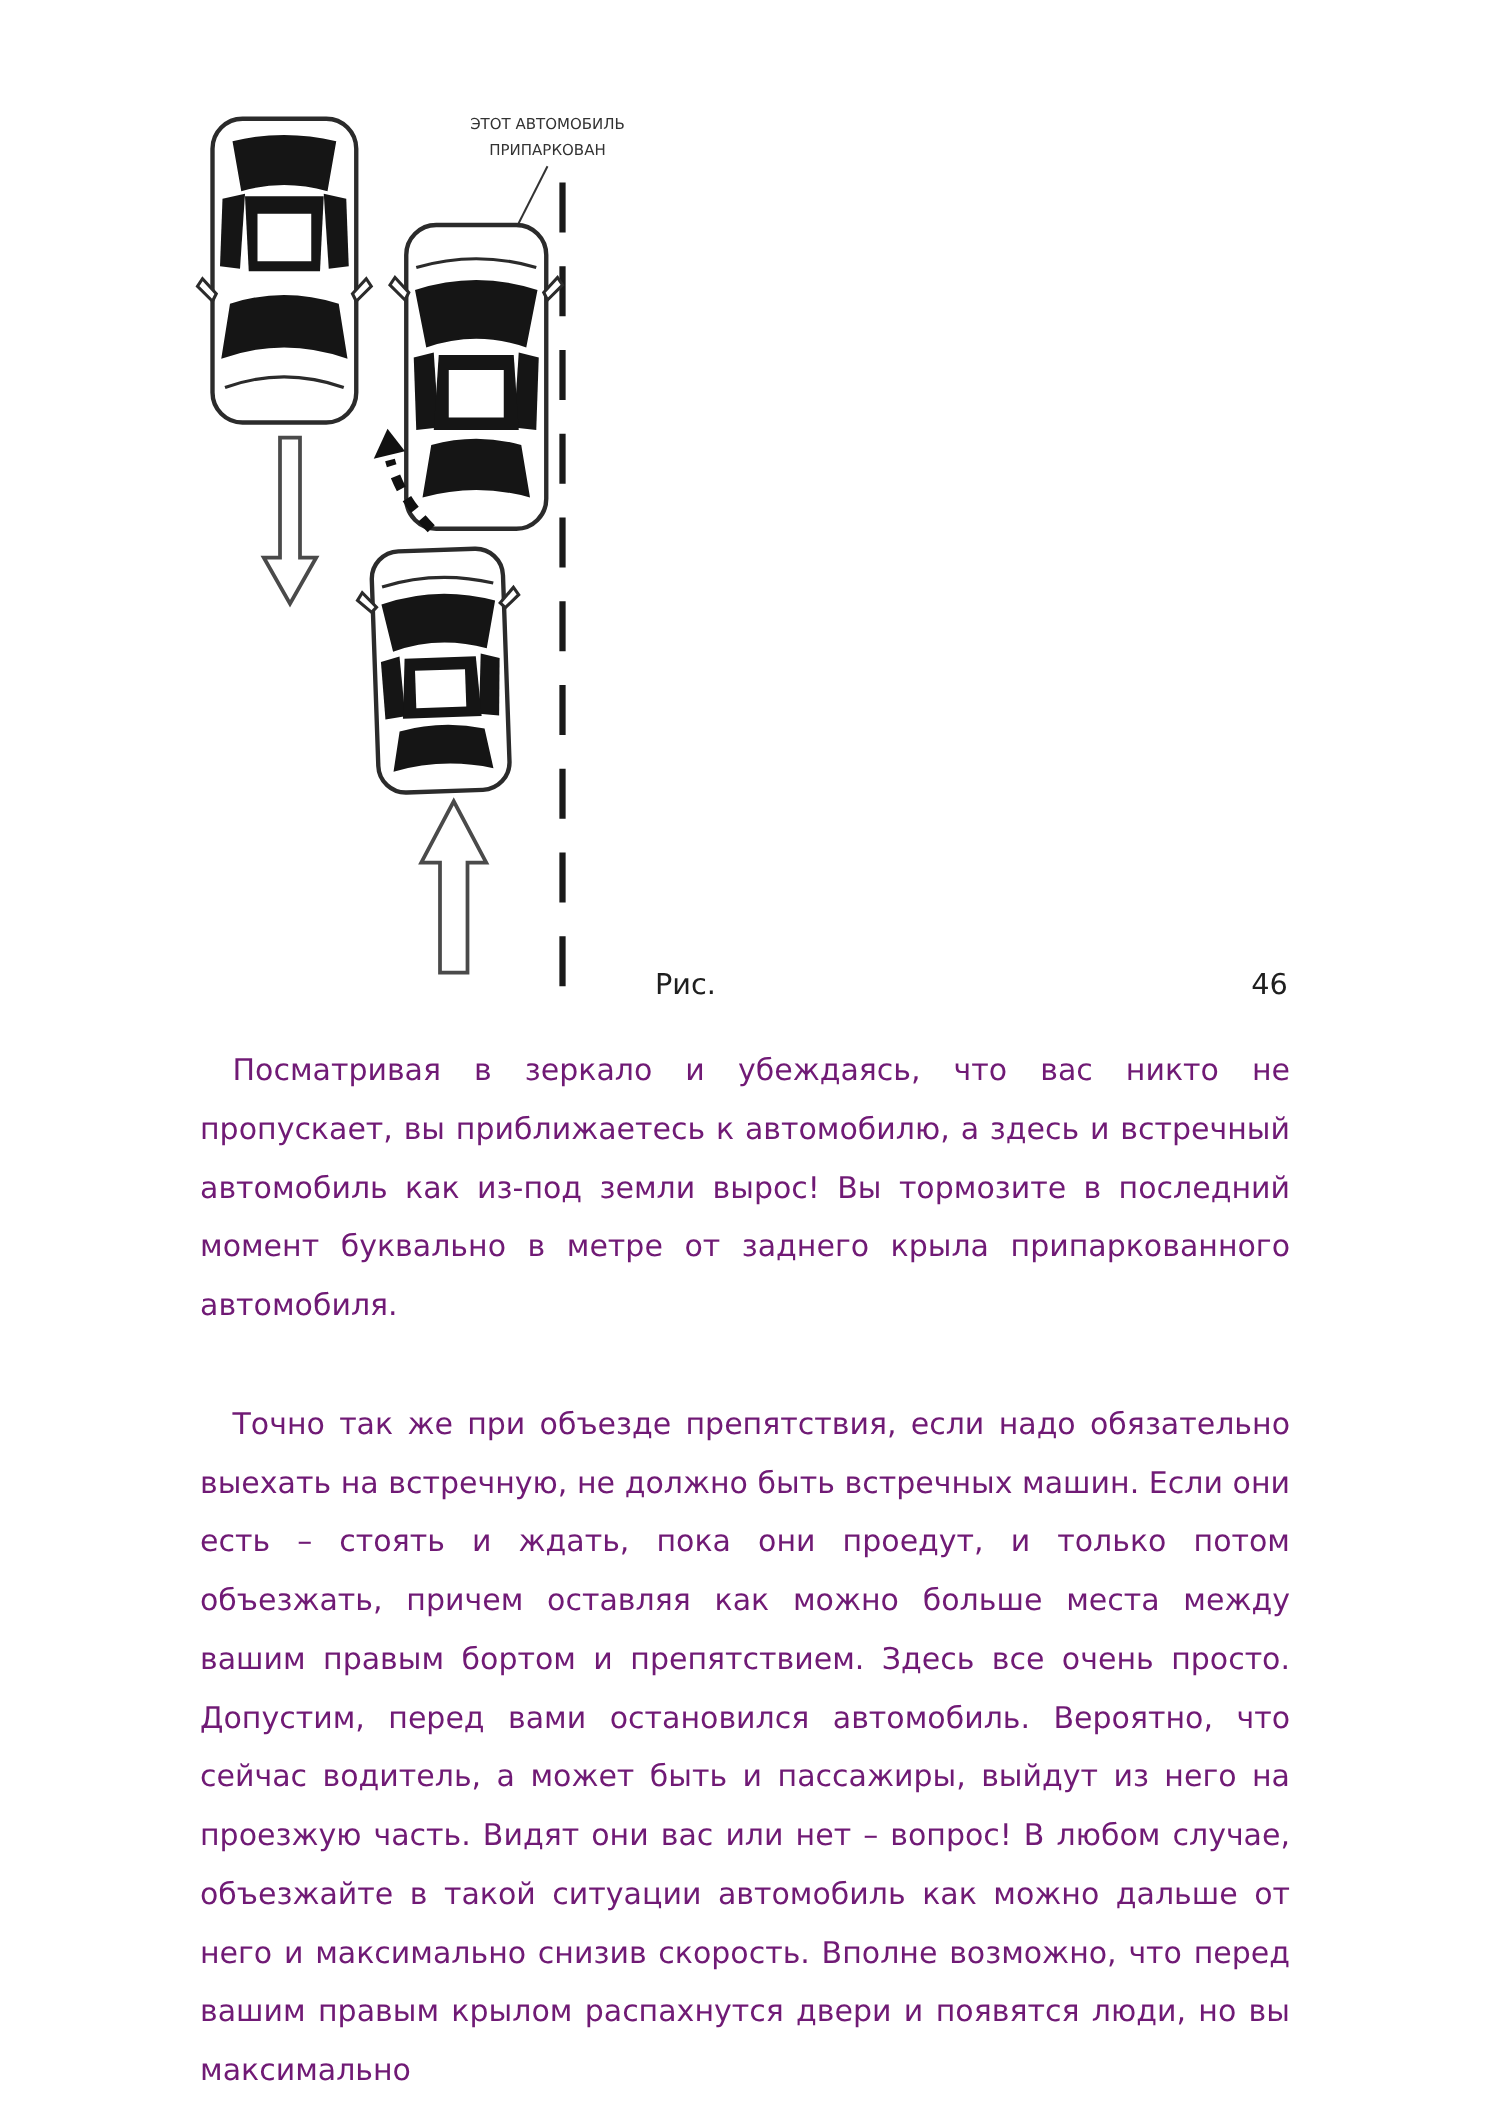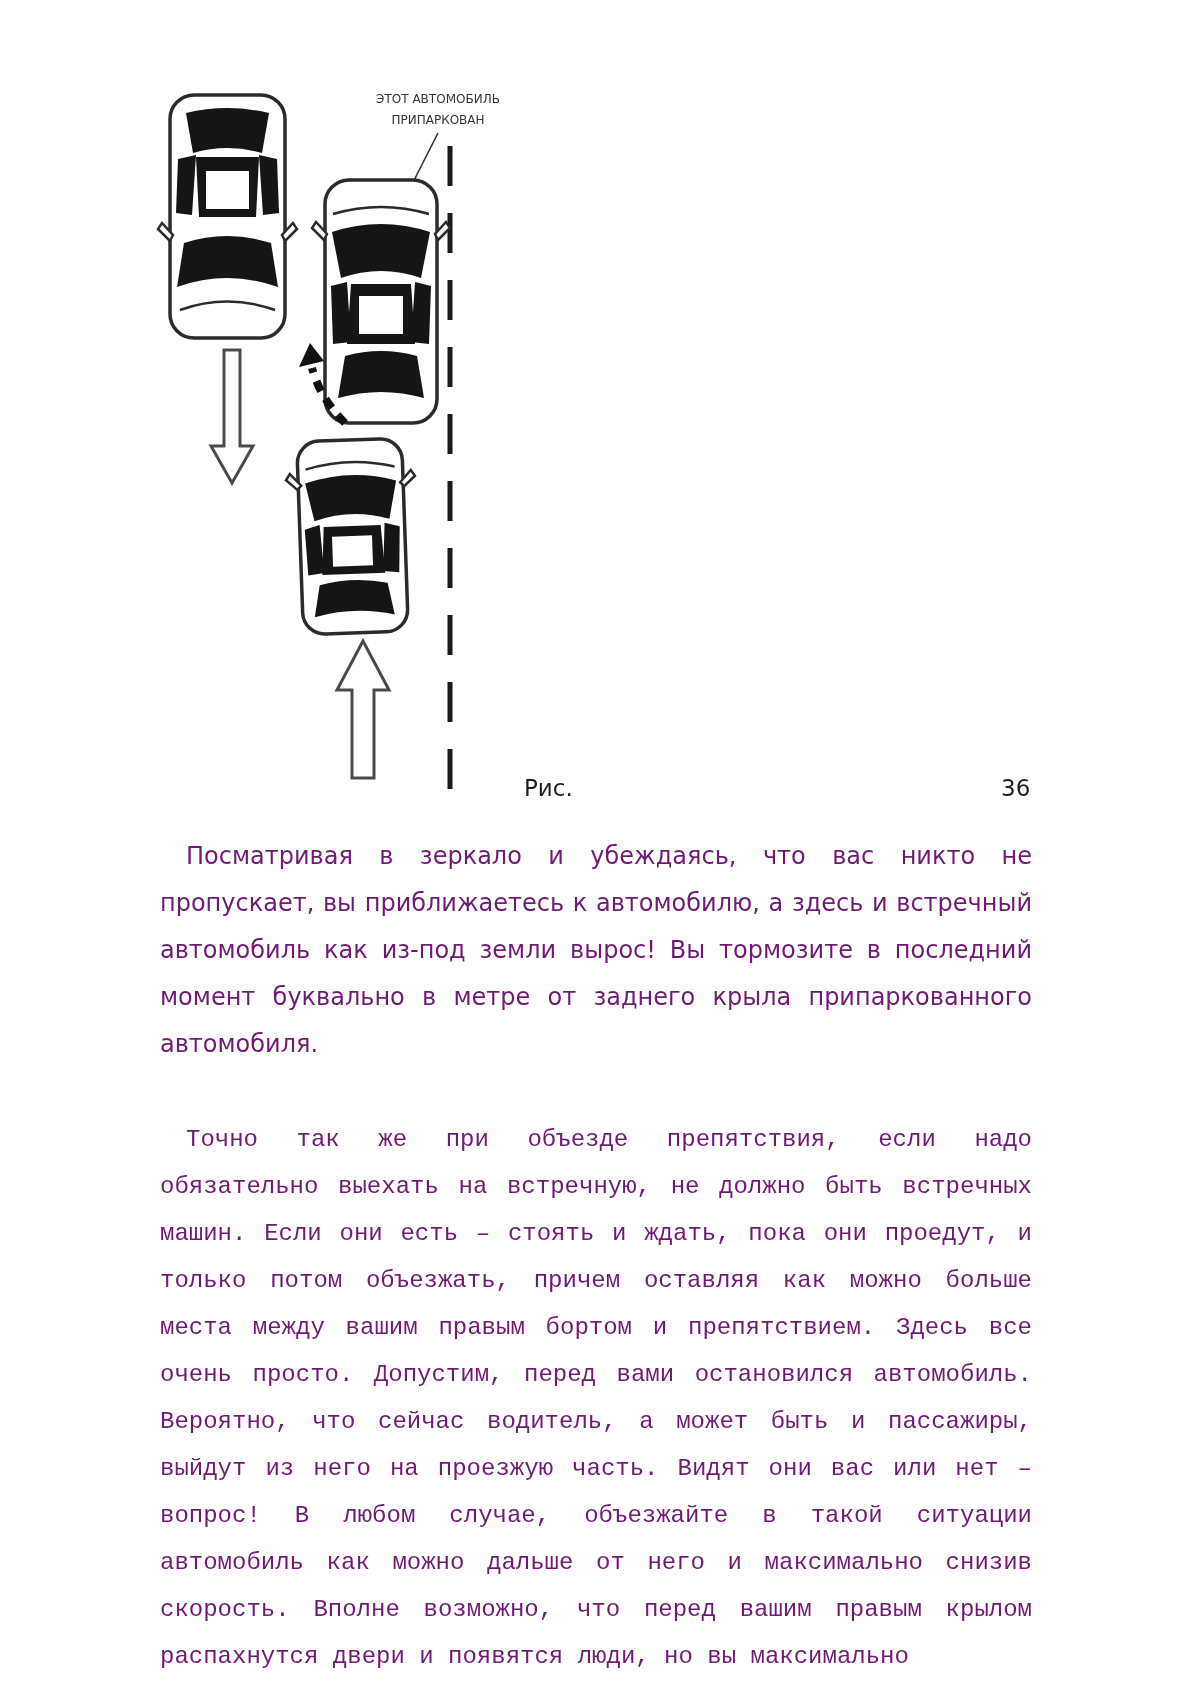--- a/index.html
+++ b/index.html
@@ -20,21 +20,21 @@
   .caption { position: absolute; left: 524px; top: 0; }
   .pageno  { position: absolute; left: 1001px; top: 0; }
 
   .bodytext {
     position: absolute; left: 160px; top: 833px; width: 872px;
     font-size: 24px; line-height: 47px; text-align: justify;
     color: #701a75;
   }
   .bodytext p { margin: 0; text-indent: 26px; }
   .p1 { text-align-last: justify; }
-  .p2 { margin-top: 48px !important; font-family: Liberation Mono, monospace; }
+  .p2 { margin-top: 48px !important; }
 
   svg text { font-family: "DejaVu Sans", sans-serif; fill: #333; }
 </style>
 </head>
 <body>
 
 <div class="page">
 
   <div class="figure">
     <svg width="520" height="722" viewBox="0 0 520 722">
@@ -93,21 +93,21 @@
 
       <g>
         <path d="M195 345 Q170 320 162 290" fill="none" stroke="#111" stroke-width="8" stroke-dasharray="11 9"></path>
         <polygon points="160,265 149,289 174,283" fill="#111"></polygon>
       </g>
     </svg>
   </div>
 
   <div class="caption-row">
     <span class="caption">Рис.</span>
-    <span class="pageno">36</span>
+    <span class="pageno">46</span>
   </div>
 
   <div class="bodytext">
     <p class="p1">Посматривая в зеркало и убеждаясь, что вас никто не пропускает, вы приближаетесь к автомобилю, а здесь и встречный автомобиль как из-под земли вырос! Вы тормозите в последний момент буквально в метре от заднего крыла припаркованного автомобиля.</p>
     <p class="p2">Точно так же при объезде препятствия, если надо обязательно выехать на встречную, не должно быть встречных машин. Если они есть – стоять и ждать, пока они проедут, и только потом объезжать, причем оставляя как можно больше места между вашим правым бортом и препятствием. Здесь все очень просто. Допустим, перед вами остановился автомобиль. Вероятно, что сейчас водитель, а может быть и пассажиры, выйдут из него на проезжую часть. Видят они вас или нет – вопрос! В любом случае, объезжайте в такой ситуации автомобиль как можно дальше от него и максимально снизив скорость. Вполне возможно, что перед вашим правым крылом распахнутся двери и появятся люди, но вы максимально</p>
   </div>
 
 </div>
 
 </body></html>

